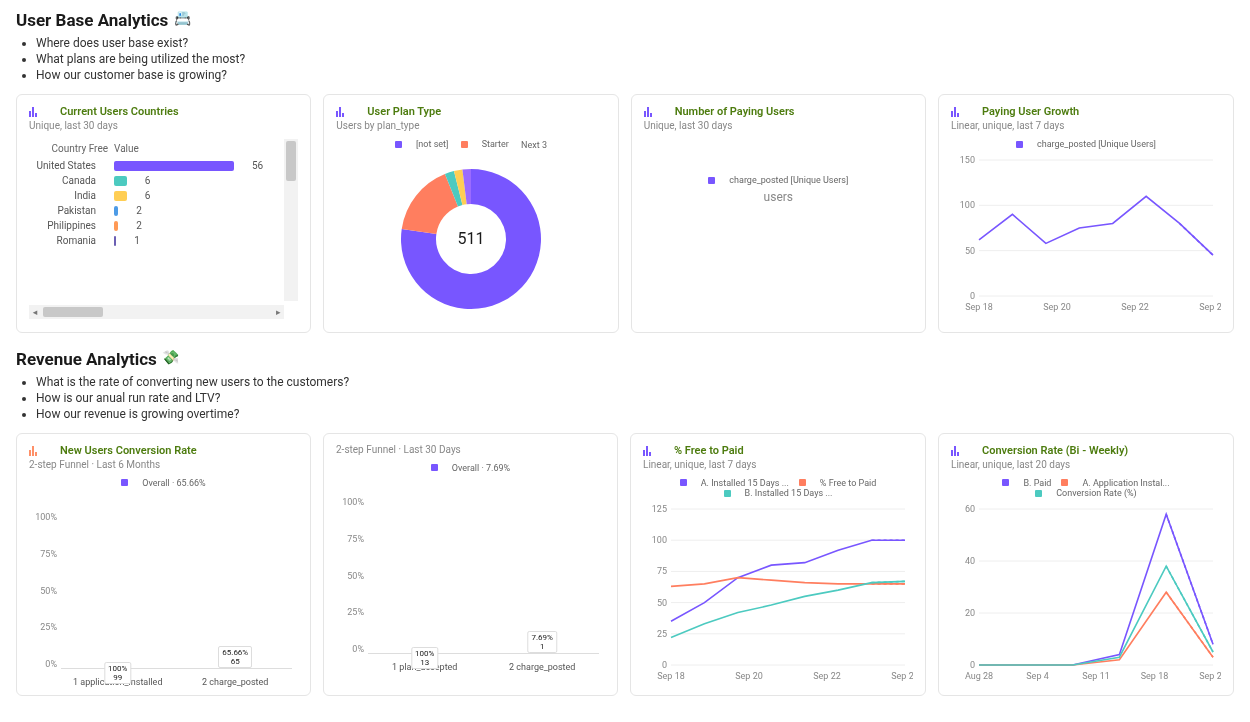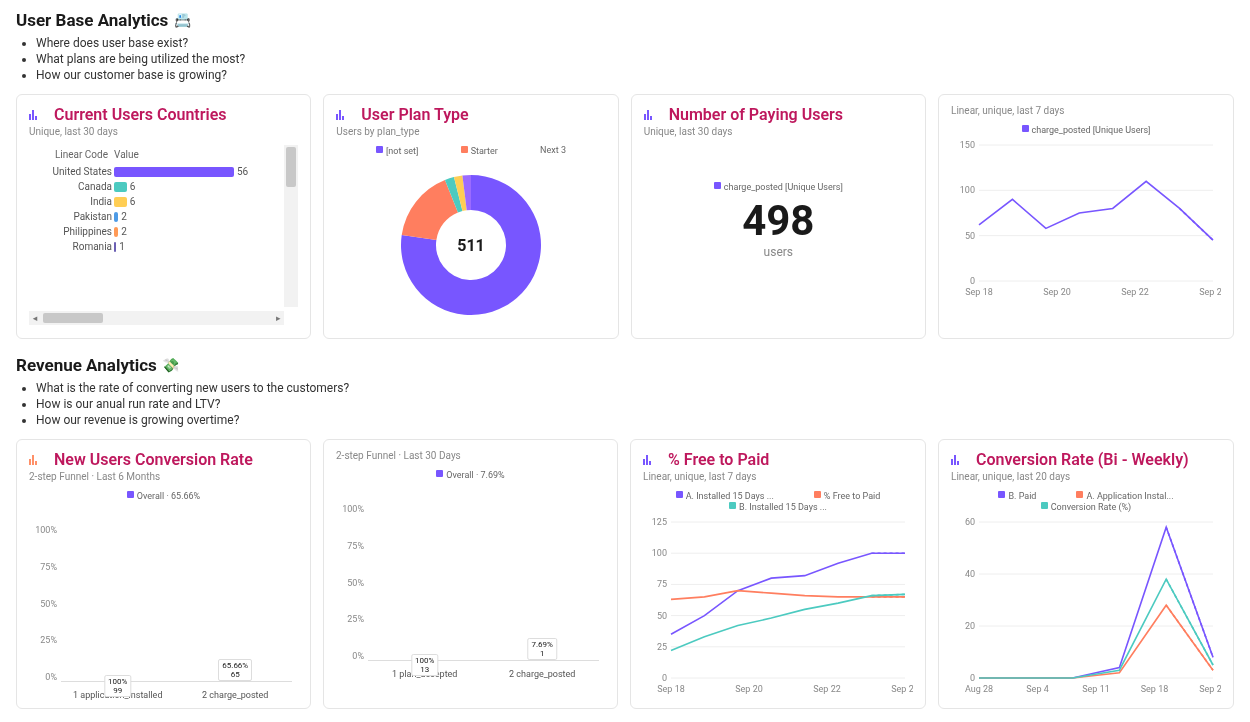--- a/index.html
+++ b/index.html
@@ -1,40 +1,40 @@
 <!DOCTYPE html>
 <html><head>
 <meta charset="utf-8">
 <style>
 *{box-sizing:border-box;margin:0;padding:0;font-family:-apple-system,BlinkMacSystemFont,"Segoe UI",Roboto,sans-serif}
 body{background:#fff;padding:10px 16px;font-size:13px;color:#1a1a1a}
-h2{font-size:17px;font-weight:700;margin-bottom:6px;display:flex;align-items:center;gap:6px}
+h2{font-size:17px;font-weight:700;margin-bottom:6px;display:flex;align-items:flex-start;gap:6px}
 .section-bullets{margin:0 0 12px 20px;font-size:12px;color:#333}
 .section-bullets li{margin-bottom:2px}
 .grid{display:grid;grid-template-columns:repeat(4,1fr);gap:12px;margin-bottom:16px}
 .card{border:1px solid #e5e5e5;border-radius:6px;padding:10px 12px 8px}
-.card-title{font-size:16px;font-weight:600;color:#be185d;display:flex;align-items:center;gap:14px;margin-bottom:2px}
+.card-title{font-size:11px;font-weight:600;color:#4d7c0f;display:flex;align-items:center;gap:20px;margin-bottom:2px}
 .card-sub{font-size:10px;color:#888;margin-bottom:8px}
 .chart-icon{width:11px;height:11px;display:inline-flex;align-items:flex-end;gap:1px}
 .chart-icon span{display:block;width:2px;background:#7856ff}
 .chart-icon span:nth-child(1){height:6px}
 .chart-icon span:nth-child(2){height:10px}
 .chart-icon span:nth-child(3){height:4px}
 .chart-icon.orange span{background:#ff9068}
 .legend{text-align:center;font-size:9px;color:#666;margin-bottom:4px}
-.legend-item{display:inline-flex;align-items:flex-start;gap:3px;margin:0 20px}
+.legend-item{display:inline-flex;align-items:center;gap:14px;margin:0 5px}
 .swatch{width:7px;height:7px;border-radius:1px;display:inline-block}
 
 .tbl{position:relative;height:180px;overflow:hidden}
 .tbl-head{display:flex;font-size:10px;color:#666;padding:4px 0}
 .tbl-head div:first-child{flex:0 0 85px;text-align:right;padding-right:6px}
 .row{display:flex;align-items:center;font-size:10px;padding:2px 0}
-.row .lbl{flex:0 0 85px;text-align:right;padding-right:2px;color:#555}
+.row .lbl{flex:0 0 85px;text-align:right;padding-right:18px;color:#555}
 .row .bar{height:10px;border-radius:2px}
-.row .val{padding-left:3px;color:#555}
+.row .val{padding-left:18px;color:#555}
 .scroll-y{position:absolute;right:0;top:0;bottom:18px;width:14px;background:#f2f2f2}
 .scroll-y .thumb{position:absolute;left:2px;right:2px;top:2px;height:40px;background:#c8c8c8;border-radius:2px}
 .scroll-x{position:absolute;left:0;right:14px;bottom:0;height:14px;background:#f2f2f2;display:flex;align-items:center}
 .scroll-x .thumb{height:10px;margin-left:2px;width:60px;background:#c8c8c8;border-radius:2px}
 .scroll-x .arrow{width:12px;text-align:center;color:#777;font-size:9px}
 .scroll-x .spacer{flex:1}
 
 .donut-wrap{display:flex;align-items:center;justify-content:center;height:170px;position:relative}
 
 .bignum{text-align:center;padding-top:36px}
@@ -75,21 +75,21 @@
         <span class="chart-icon">
           <span></span>
           <span></span>
           <span></span>
         </span>
         <span>Current Users Countries</span>
       </div>
     <div class="card-sub">Unique, last 30 days</div>
     <div class="tbl">
       <div class="tbl-head">
-          <div>Linear Code</div>
+          <div>Country Free</div>
           <div>Value</div>
         </div>
       <div id="country-rows">
           <div class="row">
             <div class="lbl">United States</div>
             <div class="bar" style="width:120px;background:#7856ff"></div>
             <div class="val">56</div>
           </div>
           <div class="row">
             <div class="lbl">Canada</div>
@@ -153,45 +153,52 @@
     <div class="donut-wrap">
       <svg width="160" height="160" viewBox="0 0 160 160">
         <g transform="translate(80,80)" id="donut-slices">
             <path d="M4.2862637970157365e-15,-70A70,70 0 1 1 -69.27070010975612,-10.078199556678403L-34.63535005487806,-5.039099778339201A35,35 0 1 0 2.1431318985078682e-15,-35Z" fill="#7856ff"></path>
             <path d="M-69.27070010975612,-10.078199556678403A70,70 0 0 1 -26.040583903557895,-64.97605705151523L-13.020291951778947,-32.48802852575761A35,35 0 0 0 -34.63535005487806,-5.039099778339201Z" fill="#ff7e5f"></path>
             <path d="M-26.040583903557895,-64.97605705151523A70,70 0 0 1 -17.04122453267275,-67.89401053426607L-8.520612266336375,-33.94700526713304A35,35 0 0 0 -13.020291951778947,-32.48802852575761Z" fill="#4ccac0"></path>
             <path d="M-17.04122453267275,-67.89401053426607A70,70 0 0 1 -8.585431340397964,-69.47150760347232L-4.292715670198982,-34.73575380173616A35,35 0 0 0 -8.520612266336375,-33.94700526713304Z" fill="#ffce54"></path>
             <path d="M-8.585431340397964,-69.47150760347232A70,70 0 0 1 4.9313697987961557e-14,-70L2.4656848993980778e-14,-35A35,35 0 0 0 -4.292715670198982,-34.73575380173616Z" fill="#9b6bff"></path>
           </g>
       </svg>
-      <div style="position:absolute;font-weight:700;font-size:16px">511</div>
+      <div style="position:absolute;font-weight:400;font-size:16px">511</div>
     </div>
   </div>
 
   <div class="card">
     <div class="card-title">
         <span class="chart-icon">
           <span></span>
           <span></span>
           <span></span>
         </span>
         <span>Number of Paying Users</span>
       </div>
     <div class="card-sub">Unique, last 30 days</div>
     <div class="bignum">
       <div class="legend"><span class="legend-item">
             <span class="swatch" style="background:#7856ff"></span>
             <span>charge_posted [Unique Users]</span>
           </span></div>
-      <div class="num">498</div>
       <div class="unit">users</div>
     </div>
   </div>
 
   <div class="card">
+    <div class="card-title">
+        <span class="chart-icon">
+          <span></span>
+          <span></span>
+          <span></span>
+        </span>
+        <span>Paying User Growth</span>
+      </div>
     <div class="card-sub">Linear, unique, last 7 days</div>
     <div class="legend"><span class="legend-item">
           <span class="swatch" style="background:#7856ff"></span>
           <span>charge_posted [Unique Users]</span>
         </span></div>
     <svg width="270" height="160" id="growth-svg">
         <line x1="28" x2="262" y1="142" y2="142" class="grid-line"></line>
         <text x="24" y="145" text-anchor="end" class="axis-label">0</text>
         <line x1="28" x2="262" y1="96.66666666666667" y2="96.66666666666667" class="grid-line"></line>
         <text x="24" y="99.66666666666667" text-anchor="end" class="axis-label">50</text>

